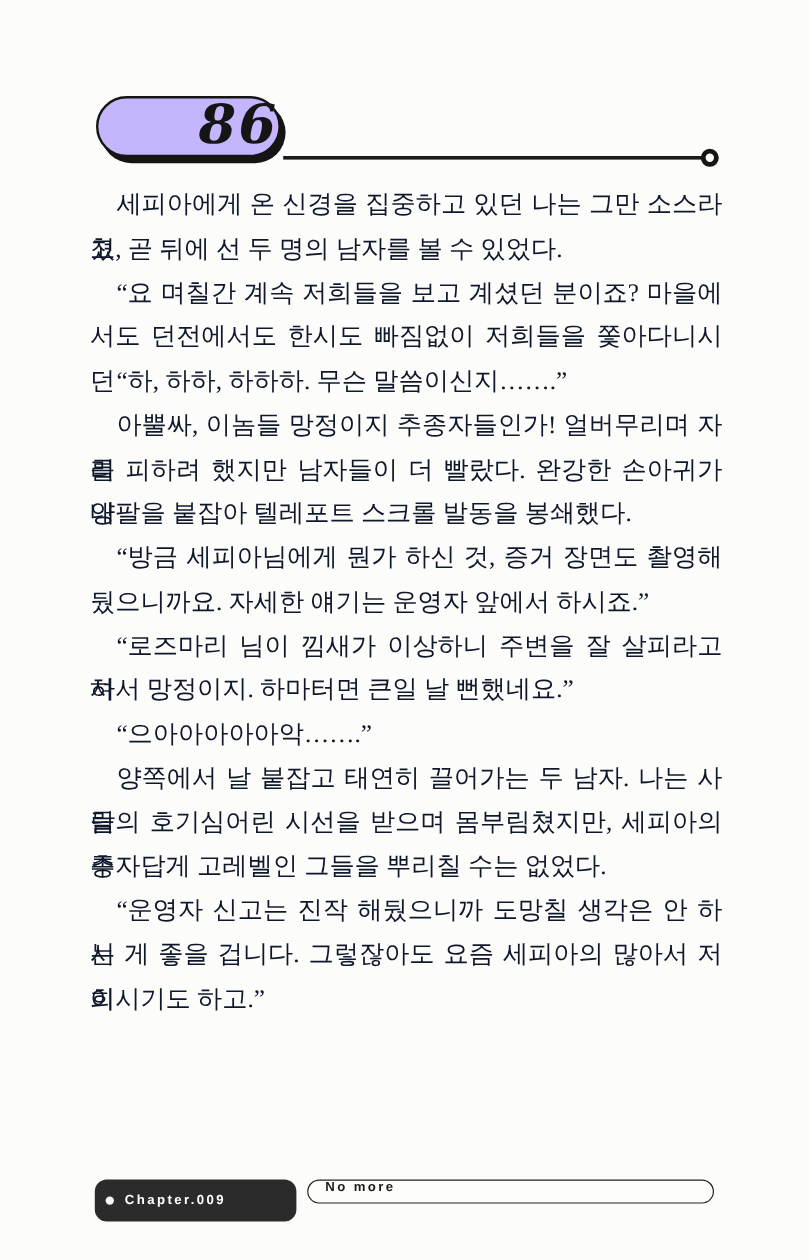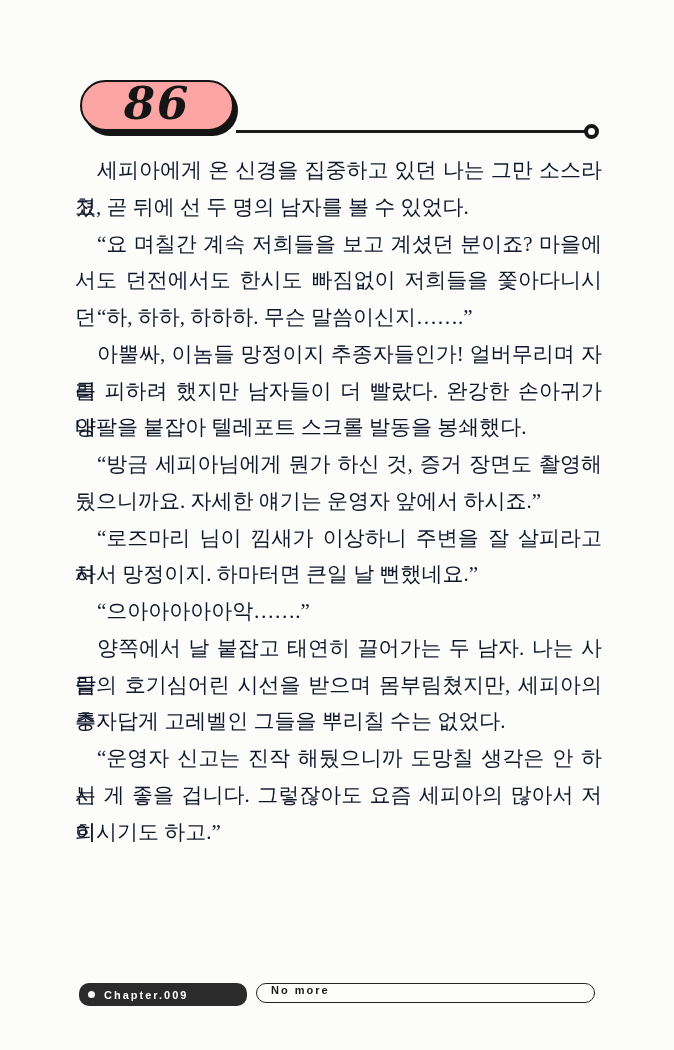--- a/index.html
+++ b/index.html
@@ -10,25 +10,25 @@
     font-family: "Liberation Serif", "DejaVu Serif", serif;
     color: #1f1f1f;
     overflow: hidden;
   }
 
   
   .page-badge {
     position: absolute;
     left: 80px; top: 80px;
     width: 154px; height: 51px;
-    background: #fca5a5;
+    background: #c4b5fd;
     border: 2.5px solid #151515;
     border-radius: 26px;
     box-shadow: 4px 5px 0 #151515;
-    display: flex; align-items: center; justify-content: center;
+    display: flex; align-items: center; justify-content: flex-end;
   }
   .page-badge .num {
     font-family: "DejaVu Serif", serif;
     font-style: italic;
     font-weight: bold;
     font-size: 45px;
     letter-spacing: 2px;
     color: #151515;
     transform: translateY(-2px);
   }
@@ -63,21 +63,21 @@
   .text-line.indent { text-indent: 22px; }
   .text-line.justify {
     text-align: justify;
     text-align-last: justify;
   }
 
   
   .footer-chapter {
     position: absolute;
     left: 79px; top: 983px;
-    width: 168px; height: 23px;
+    width: 168px; height: 35px;
     background: #2b2b2b;
     border-radius: 10px;
     display: flex; align-items: center;
     padding-left: 9px;
   }
   .footer-chapter .bullet {
     width: 7px; height: 7px;
     border-radius: 50%;
     background: #f5f5f3;
     flex: 0 0 auto;

